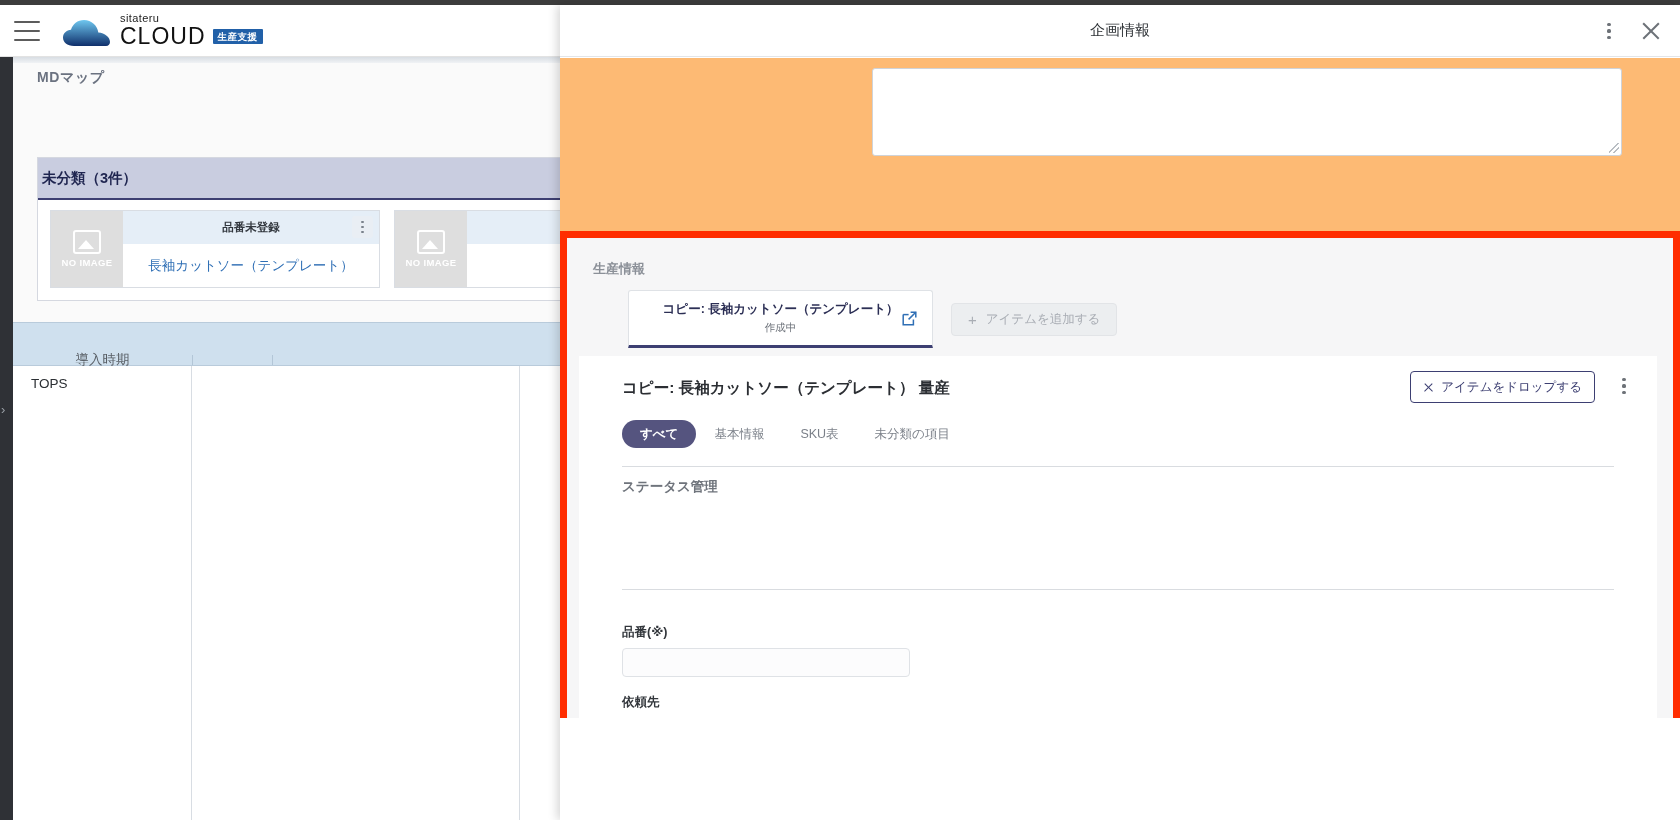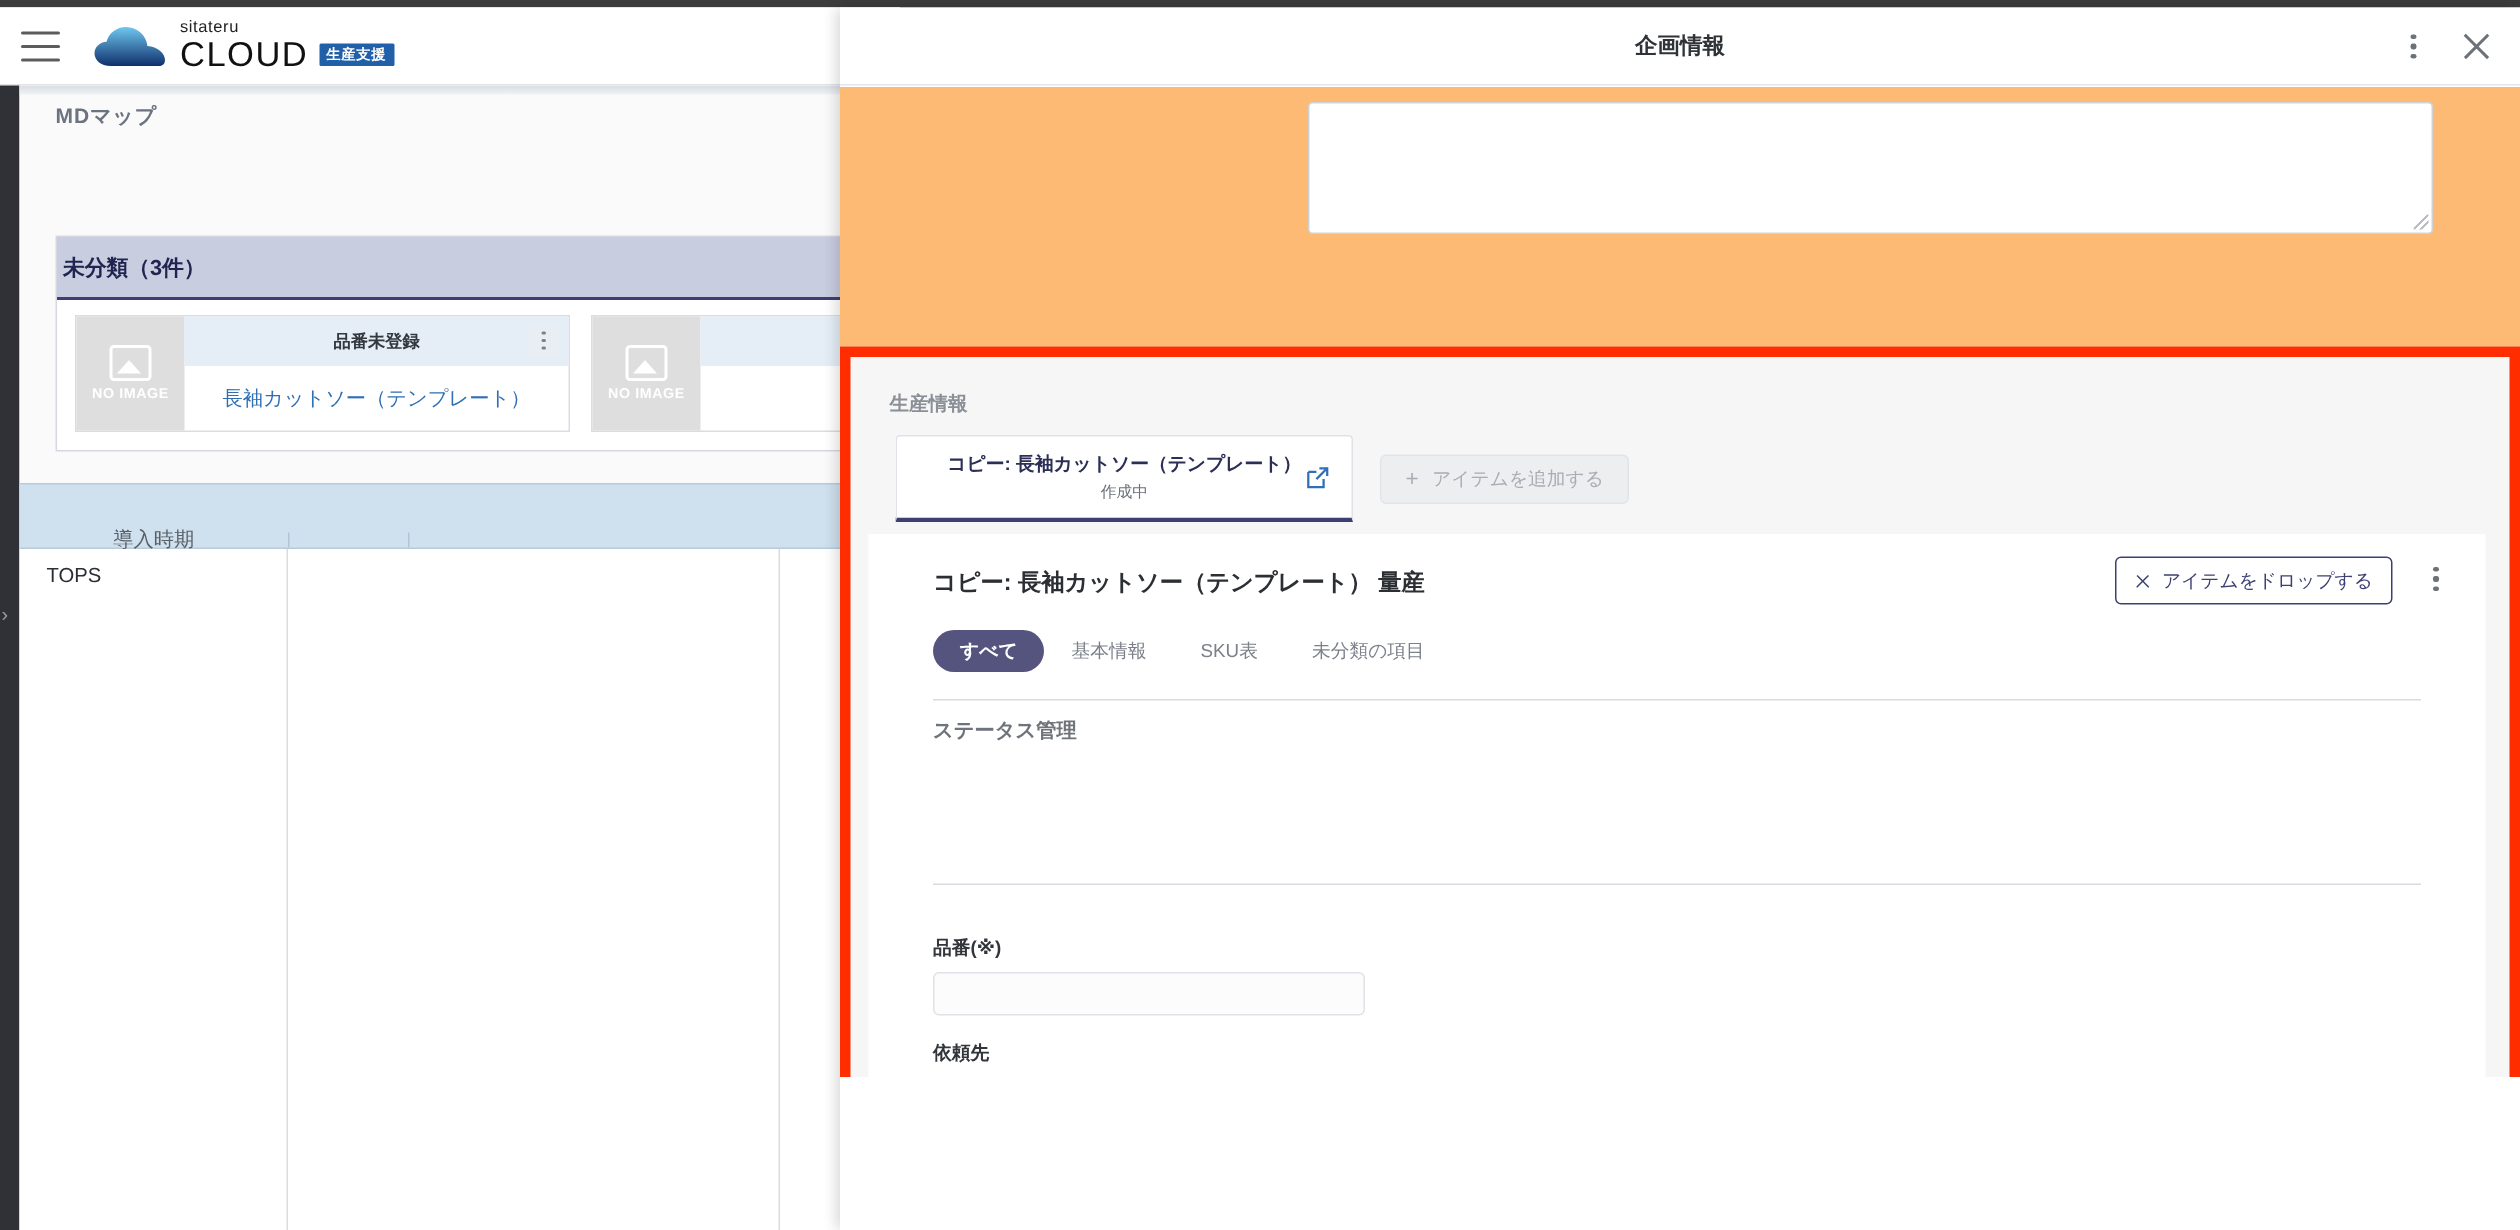--- a/index.html
+++ b/index.html
@@ -16,21 +16,21 @@
   
   .bg-app { position: absolute; left:0; top:5px; width:600px; height:815px; background:#ffffff; }
 
   .bg-header {
     position:absolute; left:0; top:0; width:600px; height:52px;
     background:#ffffff; border-bottom:1px solid #e2e2e2;
     display:flex; align-items:center; padding-left:14px;
   }
   .hamburger { width:26px; height:20px; display:flex; flex-direction:column; justify-content:space-between; cursor:pointer; }
   .hamburger span { display:block; height:2px; background:#5c5c5c; border-radius:1px; }
-  .logo-wrap { display:flex; align-items:center; margin-left:22px; }
+  .logo-wrap { display:flex; align-items:flex-end; margin-left:22px; }
   .cloud-mark {
     width:52px; height:30px; position:relative; margin-right:6px;
   }
   .cloud-mark svg { position:absolute; left:0; top:0; }
   .logo-text { display:flex; flex-direction:column; line-height:1; }
   .logo-sitateru { font-size:11px; color:#222; letter-spacing:.4px; margin-bottom:1px; font-family:"Liberation Sans",sans-serif; }
   .logo-row { display:flex; align-items:center; }
   .logo-cloud { font-size:23px; font-weight:400; color:#111; letter-spacing:1px; line-height:1; }
   .logo-badge {
     background:#2160a8; color:#fff; font-size:9.5px; font-weight:700;
@@ -103,21 +103,21 @@
 
   
   .modal {
     position:absolute; left:560px; top:5px; width:1120px; height:815px;
     background:#fff; box-shadow:-3px 0 9px rgba(0,0,0,.16);
   }
   .modal-header {
     height:52px; border-bottom:1px solid #e3e5e8; position:relative;
     display:flex; align-items:center; justify-content:center;
   }
-  .modal-title { font-size:15px; font-weight:700; color:#2f3337; }
+  .modal-title { font-size:15px; font-weight:400; color:#2f3337; }
   .hdr-icons { position:absolute; right:18px; top:0; height:52px; display:flex; align-items:center; gap:22px; }
   .hdr-kebab { width:18px; height:22px; display:flex; flex-direction:column; align-items:center; justify-content:center; gap:3.4px; cursor:pointer; }
   .hdr-kebab i { width:3.2px; height:3.2px; border-radius:50%; background:#6d7278; display:block; }
   .hdr-close { width:22px; height:22px; position:relative; cursor:pointer; }
   .hdr-close:before, .hdr-close:after {
     content:""; position:absolute; left:0; top:10px; width:22px; height:1.8px; background:#6d7278;
   }
   .hdr-close:before { transform:rotate(45deg); }
   .hdr-close:after  { transform:rotate(-45deg); }
 
@@ -143,20 +143,21 @@
   .red-inner { position:absolute; left:0; top:0; right:0; bottom:0; overflow:hidden; }
 
   .sec-label { position:absolute; left:26px; top:22px; font-size:13px; font-weight:700; color:#8b9098; }
 
   .tabbar { position:absolute; left:30px; top:52px; display:flex; align-items:flex-start; gap:18px; }
   .prod-tab {
     width:305px; height:58px; background:#fff; border:1px solid #dfe2e6;
     border-bottom:3px solid #3d3f72; border-radius:3px 3px 0 0;
     position:relative; display:flex; flex-direction:column; align-items:center; justify-content:center;
     cursor:pointer;
+    margin-left:31px;
   }
   .prod-tab-title { font-size:12.5px; font-weight:700; color:#2c2f55; }
   .prod-tab-sub { font-size:10.5px; color:#6b7078; margin-top:3px; }
   .ext-icon { position:absolute; right:14px; top:19px; width:17px; height:17px; cursor:pointer; }
   .add-item-btn {
     height:33px; margin-top:13px; padding:0 16px; background:#eceef0; border:1px solid #e2e4e7;
     border-radius:4px; display:flex; align-items:center; gap:9px;
     font-size:12.5px; color:#a9adb4; cursor:pointer;
   }
   .add-plus { font-size:15px; line-height:1; color:#a9adb4; }

